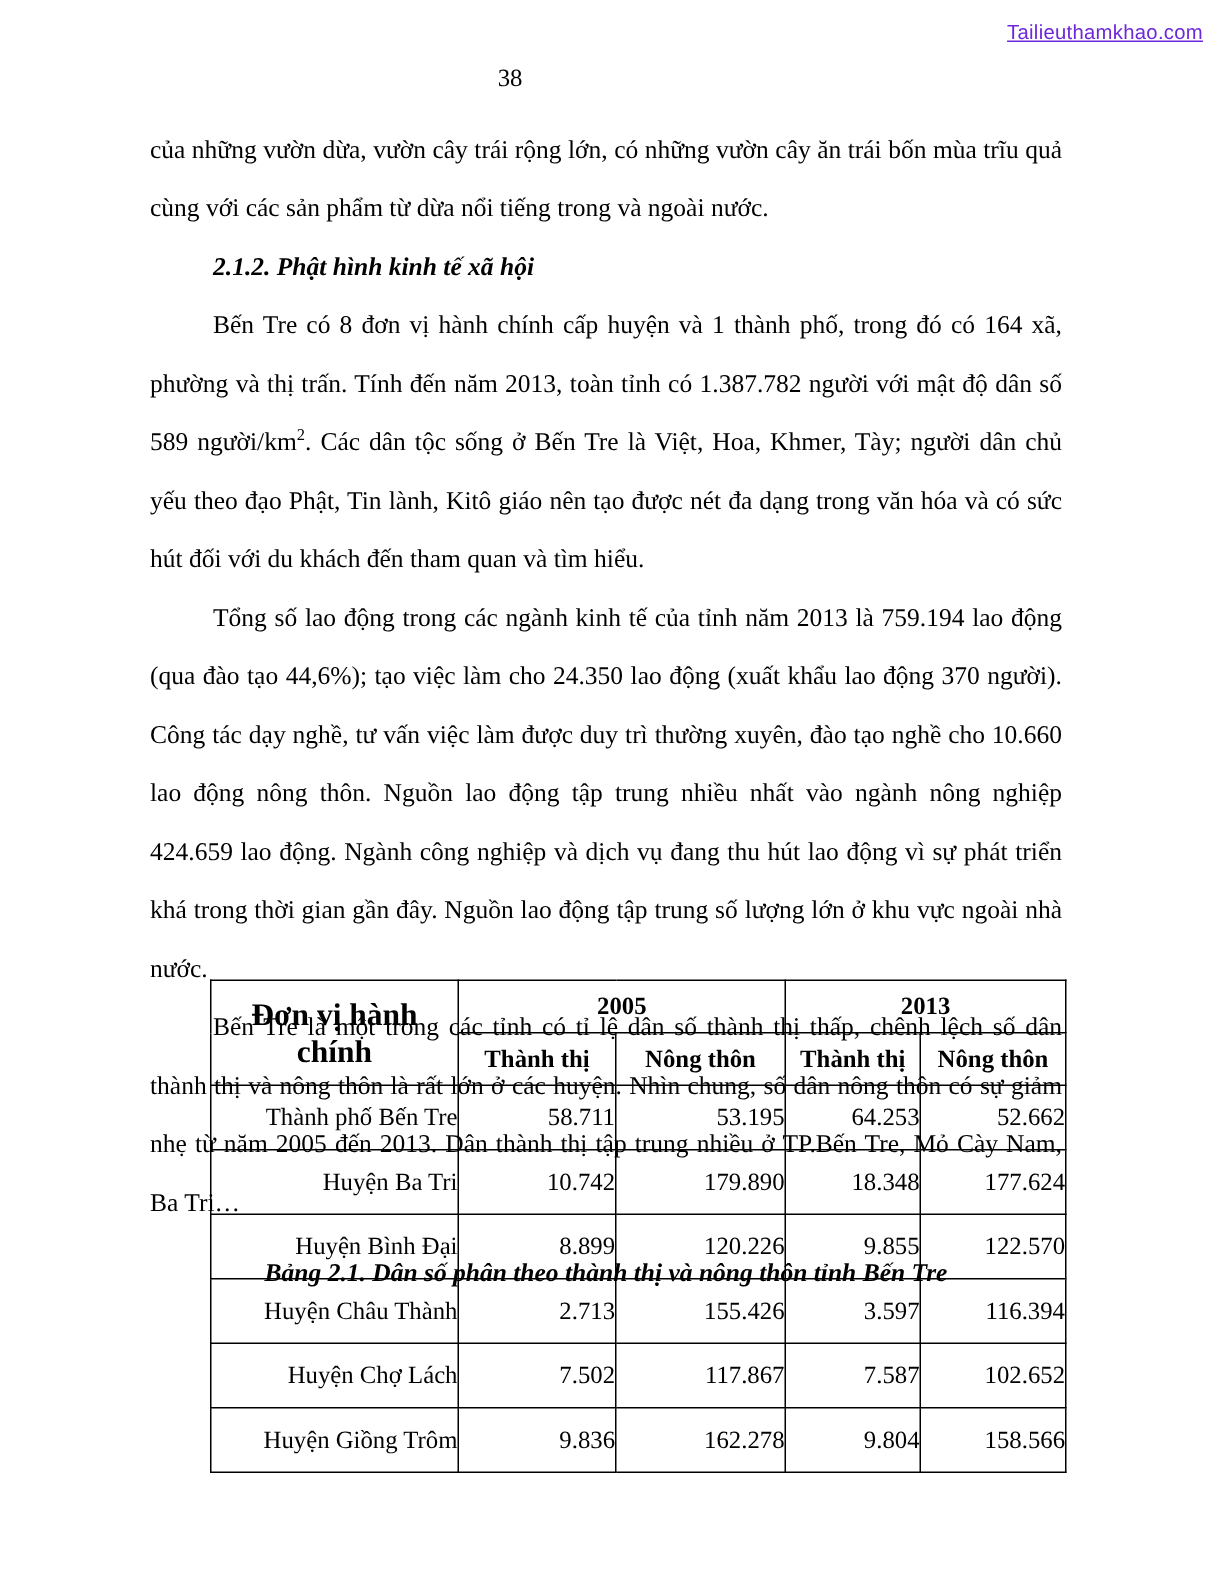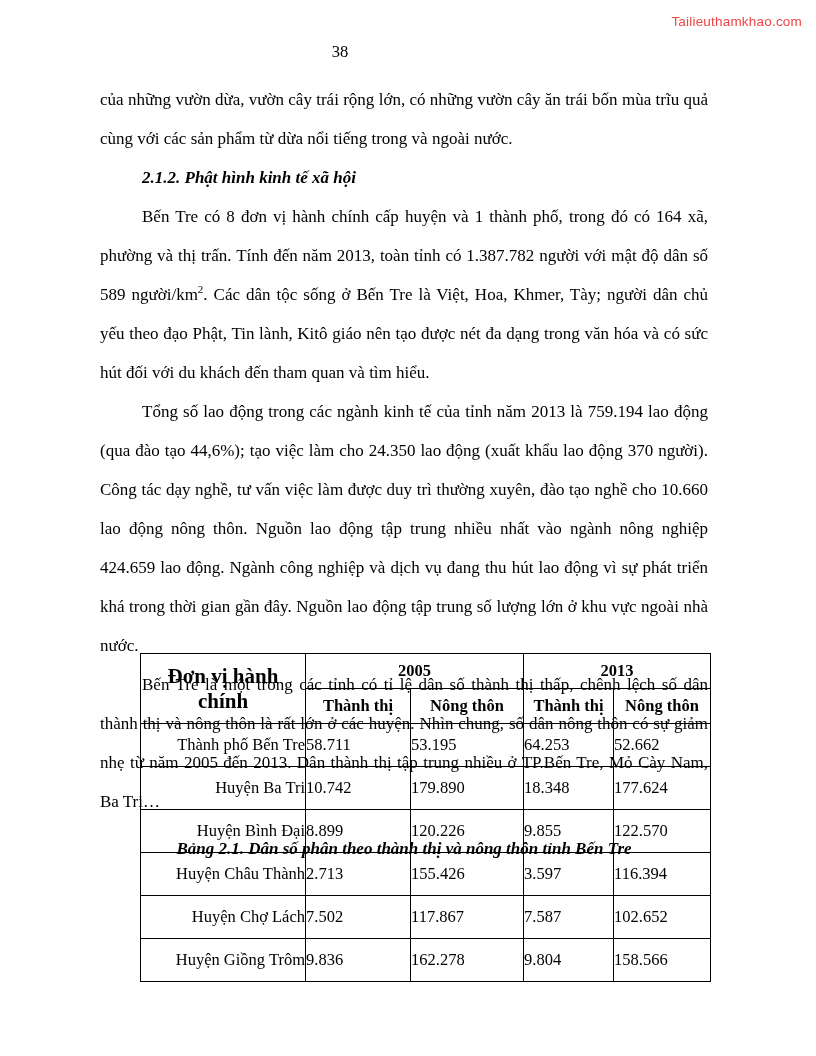--- a/index.html
+++ b/index.html
@@ -24,23 +24,24 @@
   }
 
   
   .watermark {
     position: absolute;
     top: 14px;
     right: 14px;
     font-family: "Liberation Sans", "DejaVu Sans", sans-serif;
     font-size: 13.5px;
     letter-spacing: 0.2px;
-    color: #ef4444;
+    color: #6d28d9;
     white-space: nowrap;
     user-select: none;
+    text-decoration: underline;
   }
 
   
   .page-number {
     position: absolute;
     top: 44px;
     left: 0;
     width: 680px;
     text-align: center;
     font-size: 16.5px;
@@ -126,21 +127,21 @@
     padding-left: 13px;
     font-size: 21px;
   }
   td.unit-cell {
     text-align: right;
     padding-left: 13px;
     height: 42px;
     font-size: 16.5px;
   }
   td.num-cell {
-    text-align: left;
+    text-align: right;
     height: 42px;
     font-size: 16.5px;
   }
 
   col.c-unit { width: 165px; }
   col.c-a    { width: 105px; }
   col.c-b    { width: 113px; }
   col.c-c    { width: 90px;  }
   col.c-d    { width: 97px;  }
 </style>

